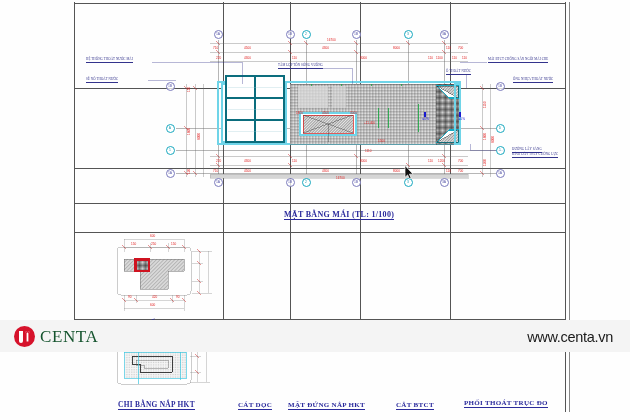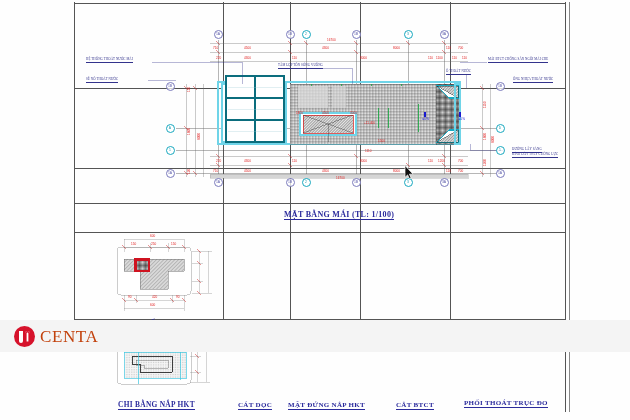--- a/index.html
+++ b/index.html
@@ -119,21 +119,21 @@
     position:absolute; left:10.5px; top:4.5px;
     width:5.5px; height:12px;
     background:#ffffff;
     border-radius: 3px 3px 0 0;
     box-shadow: inset 0 0 0 1.6px #d6122b;
   }
   #logo-text {
     font-family: "Liberation Serif", serif;
     font-size: 17px;
     letter-spacing: .6px;
-    color: #c2410c;
+    color: #14532d;
     font-variant: small-caps;
     font-weight: 500;
   }
   #site-url {
     position: absolute;
     right: 17px; top: 329px;
     font-family: "Liberation Sans", sans-serif;
     font-size: 14.5px;
     color: #1a1a1a;
     letter-spacing: -.3px;
@@ -530,18 +530,19 @@
   <div class="title t-tab" style="left:396px; top:401px;">CẮT BTCT</div>
   <div class="title t-tab" style="left:464px; top:399px;">PHỐI THOÁT TRỤC ĐO</div>
 
   <div id="footer"></div>
 
   <div id="logo-wrap">
     <div id="logo-mark"></div>
     <div id="logo-text">CENTA</div>
   </div>
 
+  <div id="site-url">www.centa.vn</div>
 
   <svg id="cursor" viewBox="0 0 11 14">
     <path d="M1 0.6 L1 12.4 L3.6 9.9 L5.3 13.6 L7.1 12.8 L5.4 9.2 L9.1 9.2 Z" fill="#111111" stroke="#ffffff" stroke-width="0.7"></path>
   </svg>
 
 </div>
 
 </body></html>

